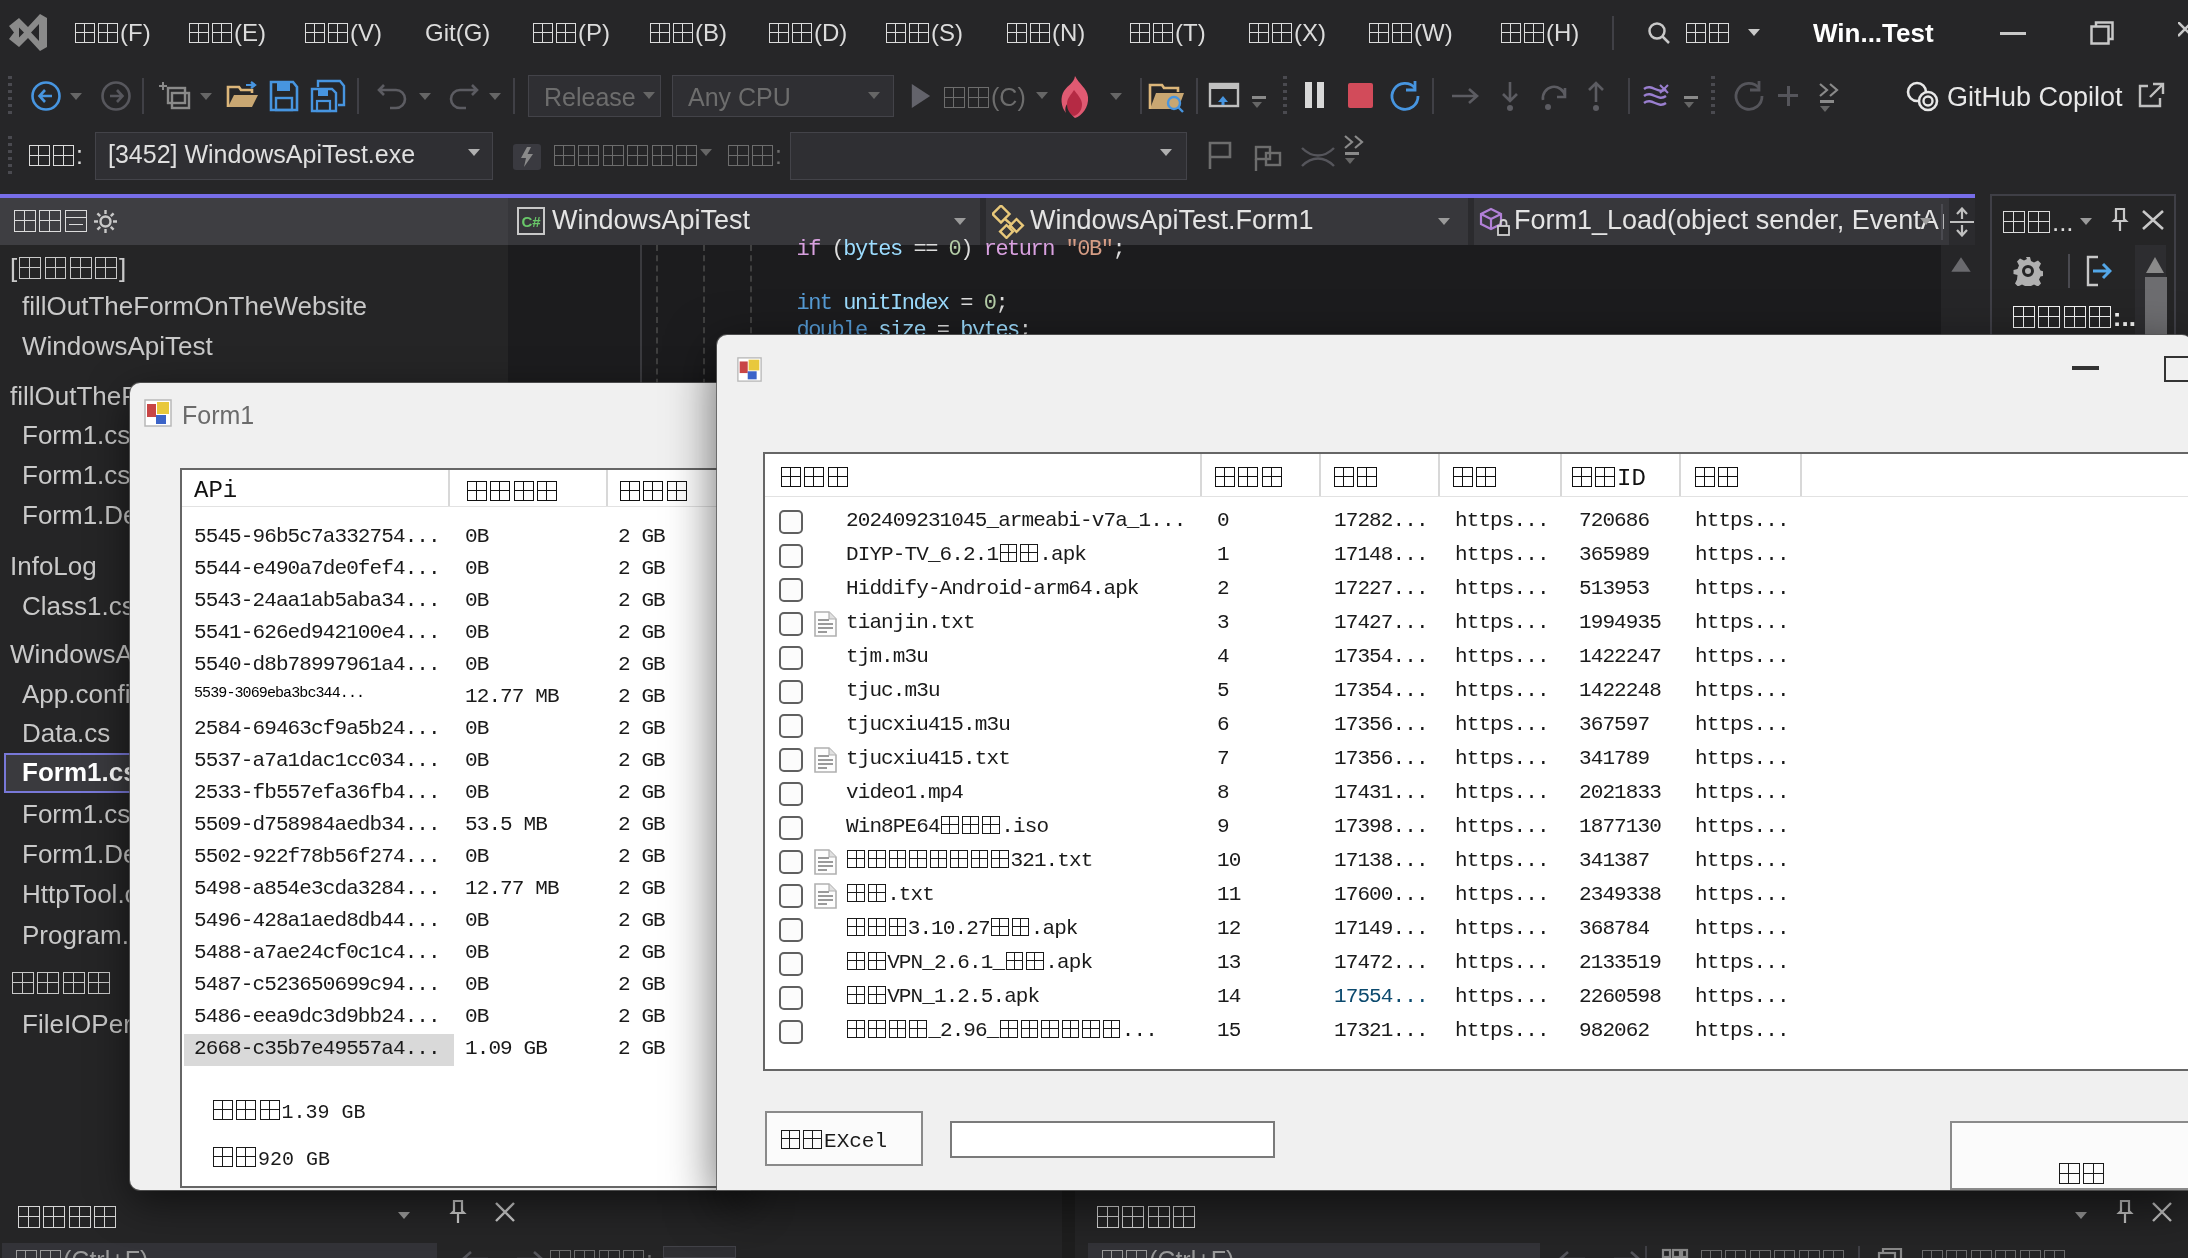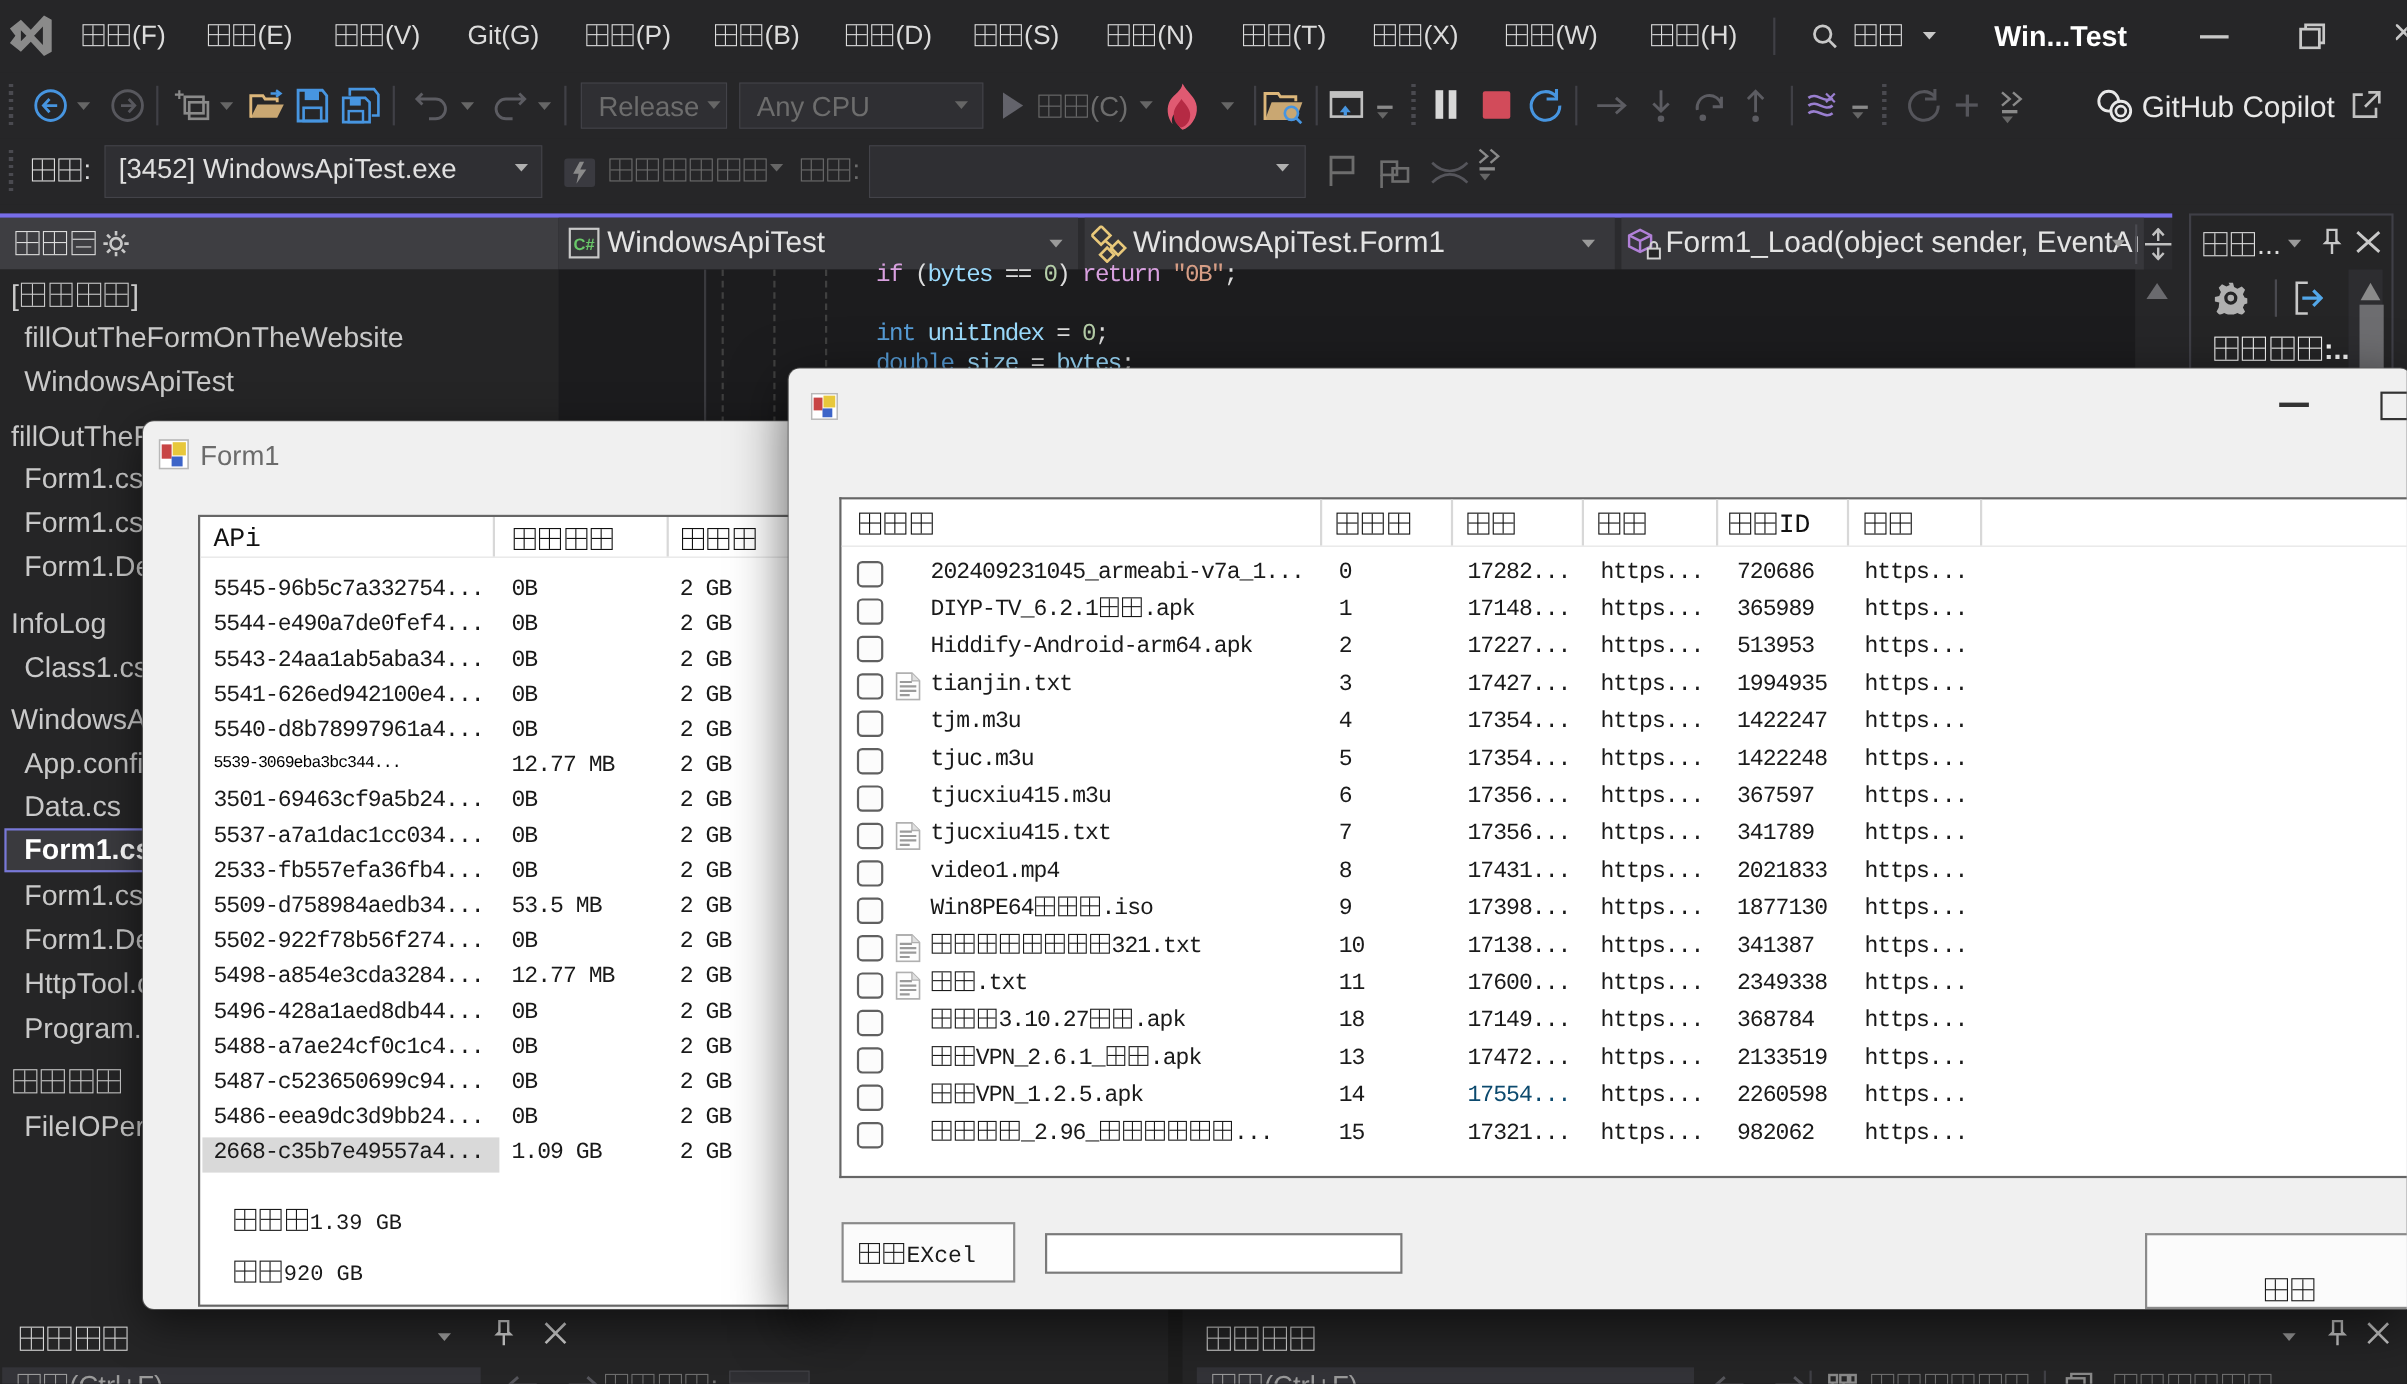--- a/index.html
+++ b/index.html
@@ -412,21 +412,21 @@
 <span class="it mono" style="left:436px;top:119px;font-size:21px;letter-spacing:-.9px;color:#1a1a1a">2 GB</span>
 <span class="it mono" style="left:12px;top:151px;font-size:21px;letter-spacing:-.9px;color:#1a1a1a">5541-626ed942100e4...</span>
 <span class="it mono" style="left:283px;top:151px;font-size:21px;letter-spacing:-.9px;color:#1a1a1a">0B</span>
 <span class="it mono" style="left:436px;top:151px;font-size:21px;letter-spacing:-.9px;color:#1a1a1a">2 GB</span>
 <span class="it mono" style="left:12px;top:183px;font-size:21px;letter-spacing:-.9px;color:#1a1a1a">5540-d8b78997961a4...</span>
 <span class="it mono" style="left:283px;top:183px;font-size:21px;letter-spacing:-.9px;color:#1a1a1a">0B</span>
 <span class="it mono" style="left:436px;top:183px;font-size:21px;letter-spacing:-.9px;color:#1a1a1a">2 GB</span>
 <span class="it mono" style="left:12px;top:215px;font-size:15px;letter-spacing:-.9px;color:#000000">5539-3069eba3bc344...</span>
 <span class="it mono" style="left:283px;top:215px;font-size:21px;letter-spacing:-.9px;color:#1a1a1a">12.77 MB</span>
 <span class="it mono" style="left:436px;top:215px;font-size:21px;letter-spacing:-.9px;color:#1a1a1a">2 GB</span>
-<span class="it mono" style="left:12px;top:247px;font-size:21px;letter-spacing:-.9px;color:#1a1a1a">3501-69463cf9a5b24...</span>
+<span class="it mono" style="left:12px;top:247px;font-size:21px;letter-spacing:-.9px;color:#1a1a1a">2584-69463cf9a5b24...</span>
 <span class="it mono" style="left:283px;top:247px;font-size:21px;letter-spacing:-.9px;color:#1a1a1a">0B</span>
 <span class="it mono" style="left:436px;top:247px;font-size:21px;letter-spacing:-.9px;color:#1a1a1a">2 GB</span>
 <span class="it mono" style="left:12px;top:279px;font-size:21px;letter-spacing:-.9px;color:#1a1a1a">5537-a7a1dac1cc034...</span>
 <span class="it mono" style="left:283px;top:279px;font-size:21px;letter-spacing:-.9px;color:#1a1a1a">0B</span>
 <span class="it mono" style="left:436px;top:279px;font-size:21px;letter-spacing:-.9px;color:#1a1a1a">2 GB</span>
 <span class="it mono" style="left:12px;top:311px;font-size:21px;letter-spacing:-.9px;color:#1a1a1a">2533-fb557efa36fb4...</span>
 <span class="it mono" style="left:283px;top:311px;font-size:21px;letter-spacing:-.9px;color:#1a1a1a">0B</span>
 <span class="it mono" style="left:436px;top:311px;font-size:21px;letter-spacing:-.9px;color:#1a1a1a">2 GB</span>
 <span class="it mono" style="left:12px;top:343px;font-size:21px;letter-spacing:-.9px;color:#1a1a1a">5509-d758984aedb34...</span>
 <span class="it mono" style="left:283px;top:343px;font-size:21px;letter-spacing:-.9px;color:#1a1a1a">53.5 MB</span>
@@ -580,21 +580,21 @@
         <path d="M4 9 h11 M4 13 h15 M4 17 h15 M4 21 h9" stroke="#9a9a9a" stroke-width="2"></path>
       </svg>
 <span class="it mono" style="left:81px;top:429px;font-size:21px;letter-spacing:-.9px;color:#1a1a1a"><i class="z"></i><i class="z"></i>.txt</span>
 <span class="it mono" style="left:452px;top:429px;font-size:21px;letter-spacing:-.9px;color:#1a1a1a">11</span>
 <span class="it mono" style="left:569px;top:429px;font-size:21px;letter-spacing:-.9px;color:#1a1a1a">17600...</span>
 <span class="it mono" style="left:690px;top:429px;font-size:21px;letter-spacing:-.9px;color:#1a1a1a">https...</span>
 <span class="it mono" style="left:814px;top:429px;font-size:21px;letter-spacing:-.9px;color:#1a1a1a">2349338</span>
 <span class="it mono" style="left:930px;top:429px;font-size:21px;letter-spacing:-.9px;color:#1a1a1a">https...</span>
 <div class="a" style="left:14px;top:464px;width:24px;height:24px;border:2.5px solid #606060;border-radius:5px;box-sizing:border-box;background:#fcfcfc"></div>
 <span class="it mono" style="left:81px;top:463px;font-size:21px;letter-spacing:-.9px;color:#1a1a1a"><i class="z"></i><i class="z"></i><i class="z"></i>3.10.27<i class="z"></i><i class="z"></i>.apk</span>
-<span class="it mono" style="left:452px;top:463px;font-size:21px;letter-spacing:-.9px;color:#1a1a1a">18</span>
+<span class="it mono" style="left:452px;top:463px;font-size:21px;letter-spacing:-.9px;color:#1a1a1a">12</span>
 <span class="it mono" style="left:569px;top:463px;font-size:21px;letter-spacing:-.9px;color:#1a1a1a">17149...</span>
 <span class="it mono" style="left:690px;top:463px;font-size:21px;letter-spacing:-.9px;color:#1a1a1a">https...</span>
 <span class="it mono" style="left:814px;top:463px;font-size:21px;letter-spacing:-.9px;color:#1a1a1a">368784</span>
 <span class="it mono" style="left:930px;top:463px;font-size:21px;letter-spacing:-.9px;color:#1a1a1a">https...</span>
 <div class="a" style="left:14px;top:498px;width:24px;height:24px;border:2.5px solid #606060;border-radius:5px;box-sizing:border-box;background:#fcfcfc"></div>
 <span class="it mono" style="left:81px;top:497px;font-size:21px;letter-spacing:-.9px;color:#1a1a1a"><i class="z"></i><i class="z"></i>VPN_2.6.1_<i class="z"></i><i class="z"></i>.apk</span>
 <span class="it mono" style="left:452px;top:497px;font-size:21px;letter-spacing:-.9px;color:#1a1a1a">13</span>
 <span class="it mono" style="left:569px;top:497px;font-size:21px;letter-spacing:-.9px;color:#1a1a1a">17472...</span>
 <span class="it mono" style="left:690px;top:497px;font-size:21px;letter-spacing:-.9px;color:#1a1a1a">https...</span>
 <span class="it mono" style="left:814px;top:497px;font-size:21px;letter-spacing:-.9px;color:#1a1a1a">2133519</span>

